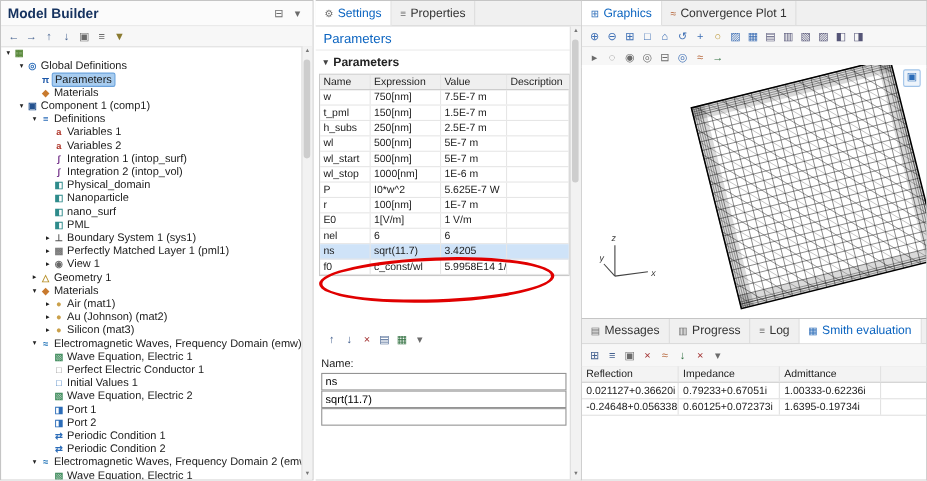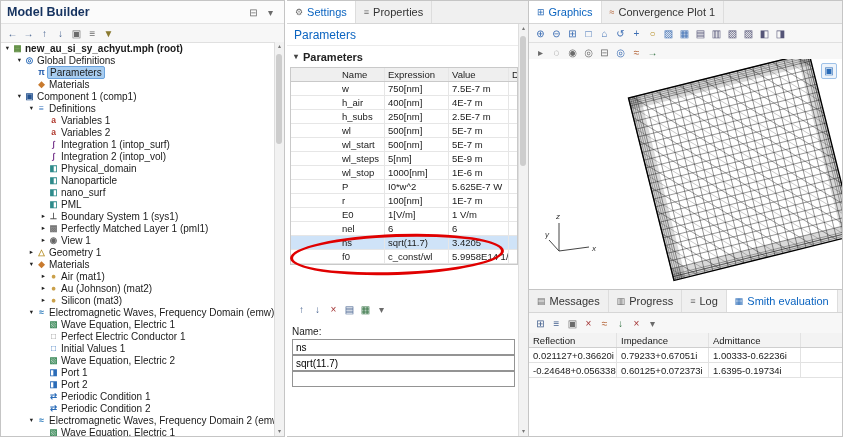--- a/index.html
+++ b/index.html
@@ -40,21 +40,21 @@
 
   
   .settings-title{height:21px;display:flex;align-items:center;padding:0 7px;font-size:12px;color:#0b64c0;border-bottom:1px solid #ececec;}
   .section-header{height:21px;display:flex;align-items:center;gap:5px;padding:0 7px;font-size:11px;font-weight:bold;color:#222;}
   .sec-arrow{font-size:8px;color:#444;}
   #param-table{position:absolute;top:66px;left:3px;width:226px;border:1px solid #c9c9c9;font-size:9.5px;background:#fff;}
   .trow{display:flex;height:13px;border-bottom:1px solid #e6e6e6;}
   .trow.hdr{background:#efefef;border-bottom:1px solid #c9c9c9;color:#222;}
   .trow.sel{background:#cfe3f8;}
   .tcell{box-sizing:border-box;padding:0 3px;border-right:1px solid #e6e6e6;overflow:hidden;white-space:nowrap;display:flex;align-items:center;}
-  .c0{width:46px;flex:0 0 46px;margin-left:48px;} .c1{width:64px;flex:0 0 64px;} .c2{width:60px;flex:0 0 60px;} .c3{flex:1;border-right:none;}
+  .c0{width:46px;flex:0 0 46px;} .c1{width:64px;flex:0 0 64px;} .c2{width:60px;flex:0 0 60px;} .c3{flex:1;border-right:none;}
   .table-toolbar{position:absolute;top:300px;left:3px;right:12px;background:#fff;border-bottom:none;height:16px;}
   .fields{position:absolute;top:320px;left:5px;right:13px;}
   .fields label{display:block;font-size:10px;color:#222;margin:5px 0 2px;}
   .fields input{display:block;width:100%;box-sizing:border-box;height:16px;border:1px solid #949494;font-size:10px;padding:0 3px;font-family:"Liberation Sans",sans-serif;}
   .red-ellipse{position:absolute;left:3px;top:233px;width:208px;height:35px;border:3px solid #e00000;border-radius:50%;transform:rotate(-2deg);z-index:6;pointer-events:none;}
 
   
   .canvas{position:absolute;top:58px;left:0;right:0;bottom:0;background:#fff;overflow:hidden;}
   #mesh-svg{position:absolute;left:0;top:0;width:314px;height:232px;}
   .axis-triad{position:absolute;left:16px;top:148px;width:56px;height:60px;}
@@ -89,21 +89,20 @@
         <span class="tbi" style="color: rgb(68, 97, 143);">↑</span>
         <span class="tbi" style="color: rgb(68, 97, 143);">↓</span>
         <span class="tbi" style="color: rgb(107, 107, 107);">▣</span>
         <span class="tbi" style="color: rgb(107, 107, 107);">≡</span>
         <span class="tbi" style="color: rgb(138, 122, 48);">▼</span>
       </div>
     <div id="tree">
         <div class="tree-row" style="padding-left: 2px;">
           <span class="expander">▾</span>
           <span class="ticon" style="color: rgb(90, 138, 60);">▦</span>
-          <span class="tlbl" style="font-weight: bold;">new_au_si_sy_achyut.mph (root)</span>
         </div>
         <div class="tree-row" style="padding-left: 14px;">
           <span class="expander">▾</span>
           <span class="ticon" style="color: rgb(43, 108, 184);">◎</span>
           <span class="tlbl">Global Definitions</span>
         </div>
         <div class="tree-row sel" style="padding-left: 26px;">
           <span class="expander"></span>
           <span class="ticon" style="color: rgb(26, 86, 168);">π</span>
           <span class="tlbl">Parameters</span>
@@ -289,47 +288,41 @@
           <span class="tcell c2">Value</span>
           <span class="tcell c3">Description</span>
         </div>
         <div class="trow">
           <span class="tcell c0">w</span>
           <span class="tcell c1">750[nm]</span>
           <span class="tcell c2">7.5E-7 m</span>
           <span class="tcell c3"></span>
         </div>
         <div class="trow">
-          <span class="tcell c0">h_air</span>
-          <span class="tcell c1">400[nm]</span>
-          <span class="tcell c2">4E-7 m</span>
+          <span class="tcell c0">t_pml</span>
+          <span class="tcell c1">150[nm]</span>
+          <span class="tcell c2">1.5E-7 m</span>
           <span class="tcell c3"></span>
         </div>
         <div class="trow">
           <span class="tcell c0">h_subs</span>
           <span class="tcell c1">250[nm]</span>
           <span class="tcell c2">2.5E-7 m</span>
           <span class="tcell c3"></span>
         </div>
         <div class="trow">
           <span class="tcell c0">wl</span>
           <span class="tcell c1">500[nm]</span>
           <span class="tcell c2">5E-7 m</span>
           <span class="tcell c3"></span>
         </div>
         <div class="trow">
           <span class="tcell c0">wl_start</span>
           <span class="tcell c1">500[nm]</span>
           <span class="tcell c2">5E-7 m</span>
-          <span class="tcell c3"></span>
-        </div>
-        <div class="trow">
-          <span class="tcell c0">wl_steps</span>
-          <span class="tcell c1">5[nm]</span>
-          <span class="tcell c2">5E-9 m</span>
           <span class="tcell c3"></span>
         </div>
         <div class="trow">
           <span class="tcell c0">wl_stop</span>
           <span class="tcell c1">1000[nm]</span>
           <span class="tcell c2">1E-6 m</span>
           <span class="tcell c3"></span>
         </div>
         <div class="trow">
           <span class="tcell c0">P</span>

